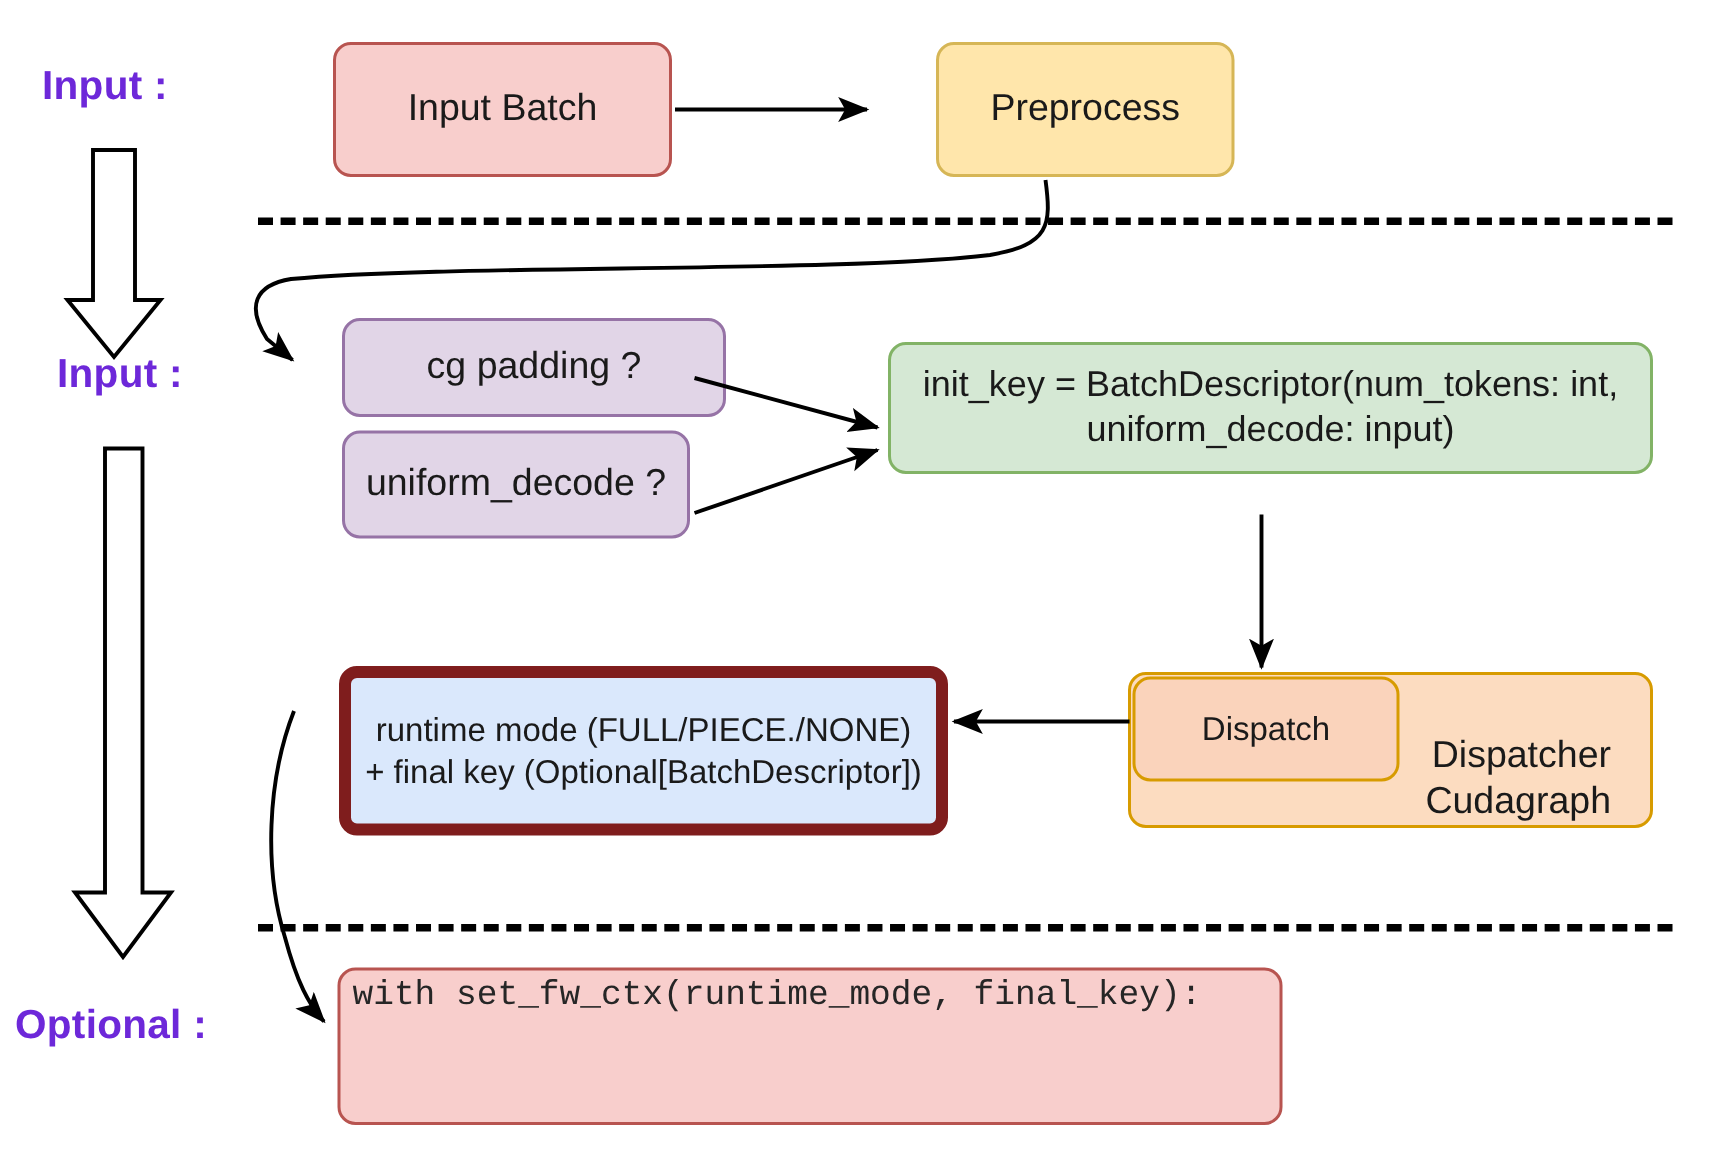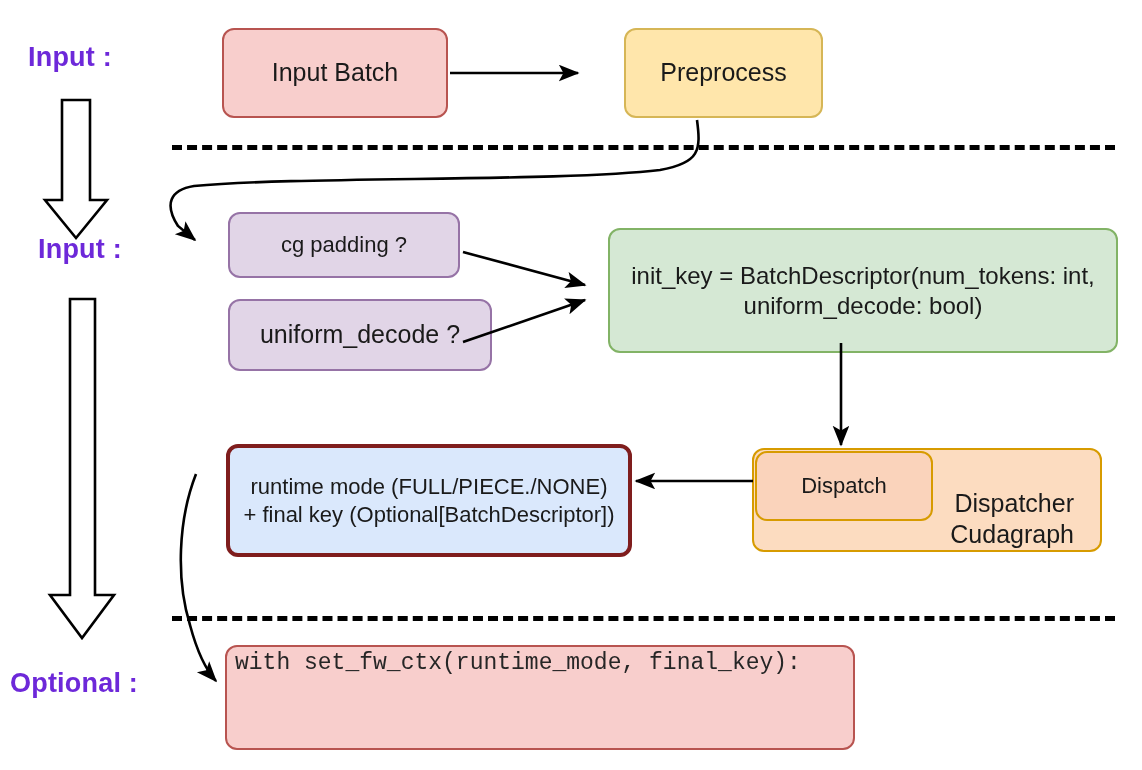--- a/index.html
+++ b/index.html
@@ -47,21 +47,21 @@
   .node-purple {
     background: #e1d5e7;
     border: 2px solid #9673a6;
   }
   .node-green {
     background: #d5e8d4;
     border: 2px solid #82b366;
   }
   .node-blue {
     background: #dae8fc;
-    border: 4px solid #7f1d1d;
+    border: 8px solid #7f1d1d;
   }
   .node-orange-outer {
     background: #fcdcc0;
     border: 2px solid #d79b00;
     align-items: center;
     justify-content: flex-end;
     padding-right: 26px;
   }
   .node-orange-inner {
     background: #fad3bb;
@@ -106,31 +106,31 @@
   <div class="divider-line" style="left:172px; top:616px; width:943px;"></div>
 
   <div class="node node-red" style="left:222px; top:28px; width:226px; height:90px; font-size:25px;">
     <span>Input Batch</span>
   </div>
 
   <div class="node node-yellow" style="left:585px; top:28px; width:199px; height:90px; font-size:25px;margin-left:39px;">
     <span>Preprocess</span>
   </div>
 
-  <div class="node node-purple" style="left:228px; top:212px; width:232px; height:66px; font-size:22px;justify-content:center;">
+  <div class="node node-purple" style="left:228px; top:212px; width:256px; height:66px; font-size:25px;justify-content:center;">
     <span>cg padding ?</span>
   </div>
 
-  <div class="node node-purple" style="left:228px; top:299px; width:264px; height:72px; font-size:25px;">
+  <div class="node node-purple" style="left:228px; top:287px; width:232px; height:72px; font-size:25px;">
     <span>uniform_decode ?</span>
   </div>
 
-  <div class="node node-green" style="left:592px; top:228px; width:510px; height:125px; font-size:24px; flex-direction:column;margin-left:16px;">
+  <div class="node node-green" style="left:592px; top:228px; width:510px; height:88px; font-size:24px; flex-direction:column;">
     <span>init_key = BatchDescriptor(num_tokens: int,</span>
-    <span>uniform_decode: bool)</span>
+    <span>uniform_decode: input)</span>
   </div>
 
   <div class="node node-orange-outer" style="left:752px; top:448px; width:350px; height:104px; font-size:25px; flex-direction:column; align-items:flex-end;">
     <span>Dispatcher</span>
     <span>Cudagraph</span>
   </div>
 
   <div class="node node-orange-inner" style="left:755px; top:451px; width:178px; height:70px; font-size:22px;">
     <span>Dispatch</span>
   </div>

